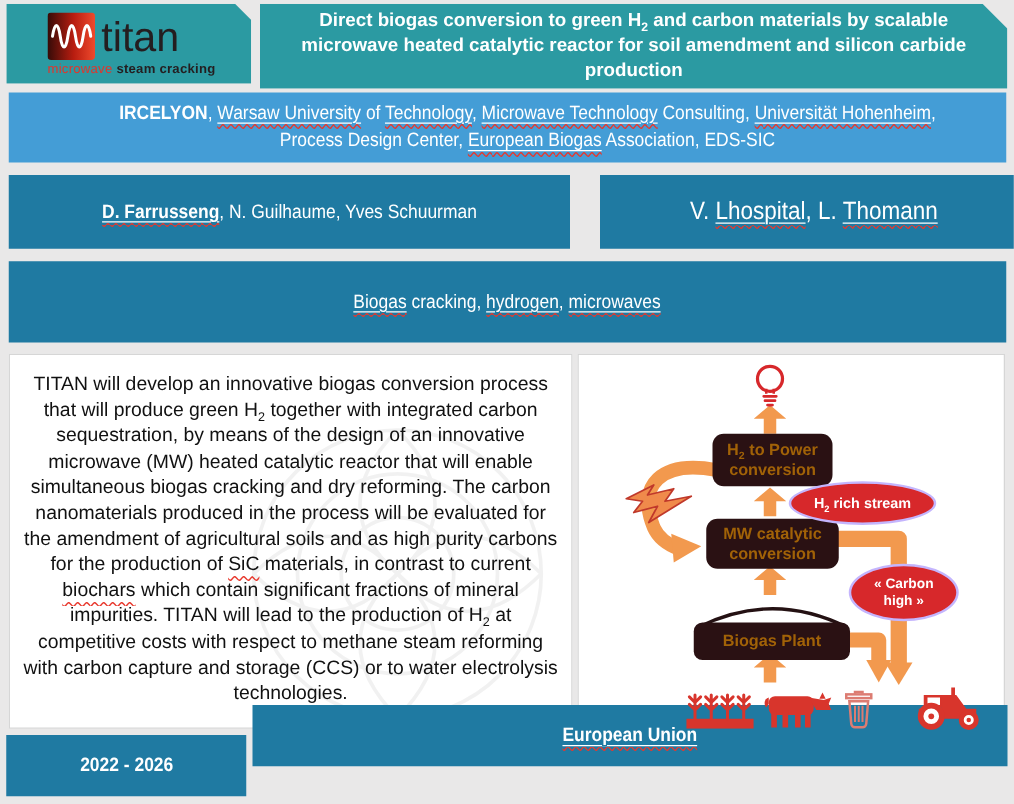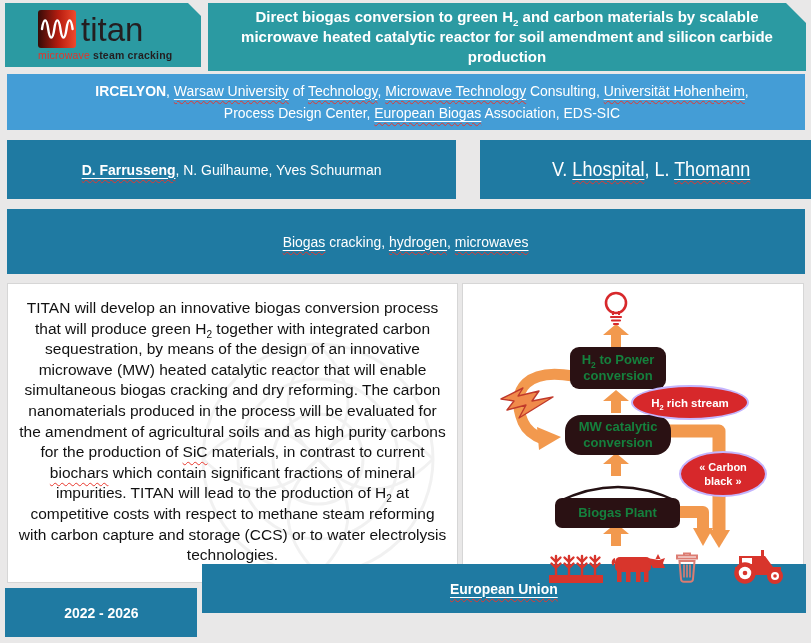--- a/index.html
+++ b/index.html
@@ -41,25 +41,25 @@
   .kw-box{left:7px;top:209px;width:798px;height:65px;font-size:15.5px;}
 
   
   .text-panel{left:7px;top:283px;width:451px;height:300px;}
   .abstract{position:absolute;left:10px;right:10px;top:14px;
     font-size:15.5px;line-height:1.33;color:#111;text-align:center;}
   .watermark{position:absolute;left:150px;top:30px;opacity:.05;pointer-events:none;}
   .diagram-panel{left:462px;top:283px;width:342px;height:300px;}
 
   
-  .dnode{position:absolute;background:#2a1113;color:#15803d;font-weight:bold;
+  .dnode{position:absolute;background:#2a1113;color:#a16207;font-weight:bold;
     font-size:13px;text-align:center;border-radius:9px;
     display:flex;flex-direction:column;align-items:center;justify-content:center;line-height:1.25;z-index:3;}
   .h2power{left:107px;top:63px;width:96px;height:42px;}
-  .mwbox{left:102px;top:131px;width:106px;height:40px;border-radius:16px;}
+  .mwbox{left:102px;top:131px;width:106px;height:40px;}
   .biogasbox{left:92px;top:214px;width:125px;height:30px;border-radius:7px;}
   .ellipse{position:absolute;background:#d7282b;border:2px solid #c4b5fd;color:#fff;
     font-weight:bold;text-align:center;border-radius:50%;
     display:flex;flex-direction:column;align-items:center;justify-content:center;z-index:4;}
   .h2rich{left:168px;top:101px;width:114px;height:31px;font-size:11.5px;}
   .carbon{left:216px;top:167px;width:84px;height:42px;font-size:11px;line-height:1.3;}
   .overlay{position:absolute;left:0;top:0;z-index:1;}
   .icon{position:absolute;z-index:2;}
 
   
@@ -169,21 +169,21 @@
   </div>
   <div class="dnode biogasbox">
     <div>Biogas Plant</div>
   </div>
 
   <div class="ellipse h2rich">
     <div><span>H</span><sub>2</sub><span> rich stream</span></div>
   </div>
   <div class="ellipse carbon">
     <div>« Carbon</div>
-    <div>black  »</div>
+    <div>high  »</div>
   </div>
 
   <svg class="icon" style="left:86px;top:266px;" width="54" height="33" viewBox="0 0 54 33">
     <rect x="0" y="25" width="54" height="8" fill="#d8352c"></rect>
     <g stroke="#d8352c" stroke-width="2.4" fill="none" stroke-linecap="round">
       <path d="M7 6 V25 M7 12 L2.5 7.5 M7 12 L11.5 7.5 M7 18 L2.5 13.5 M7 18 L11.5 13.5"></path>
       <path d="M20 6 V25 M20 12 L15.5 7.5 M20 12 L24.5 7.5 M20 18 L15.5 13.5 M20 18 L24.5 13.5"></path>
       <path d="M33 6 V25 M33 12 L28.5 7.5 M33 12 L37.5 7.5 M33 18 L28.5 13.5 M33 18 L37.5 13.5"></path>
       <path d="M46 6 V25 M46 12 L41.5 7.5 M46 12 L50.5 7.5 M46 18 L41.5 13.5 M46 18 L50.5 13.5"></path>
     </g>

